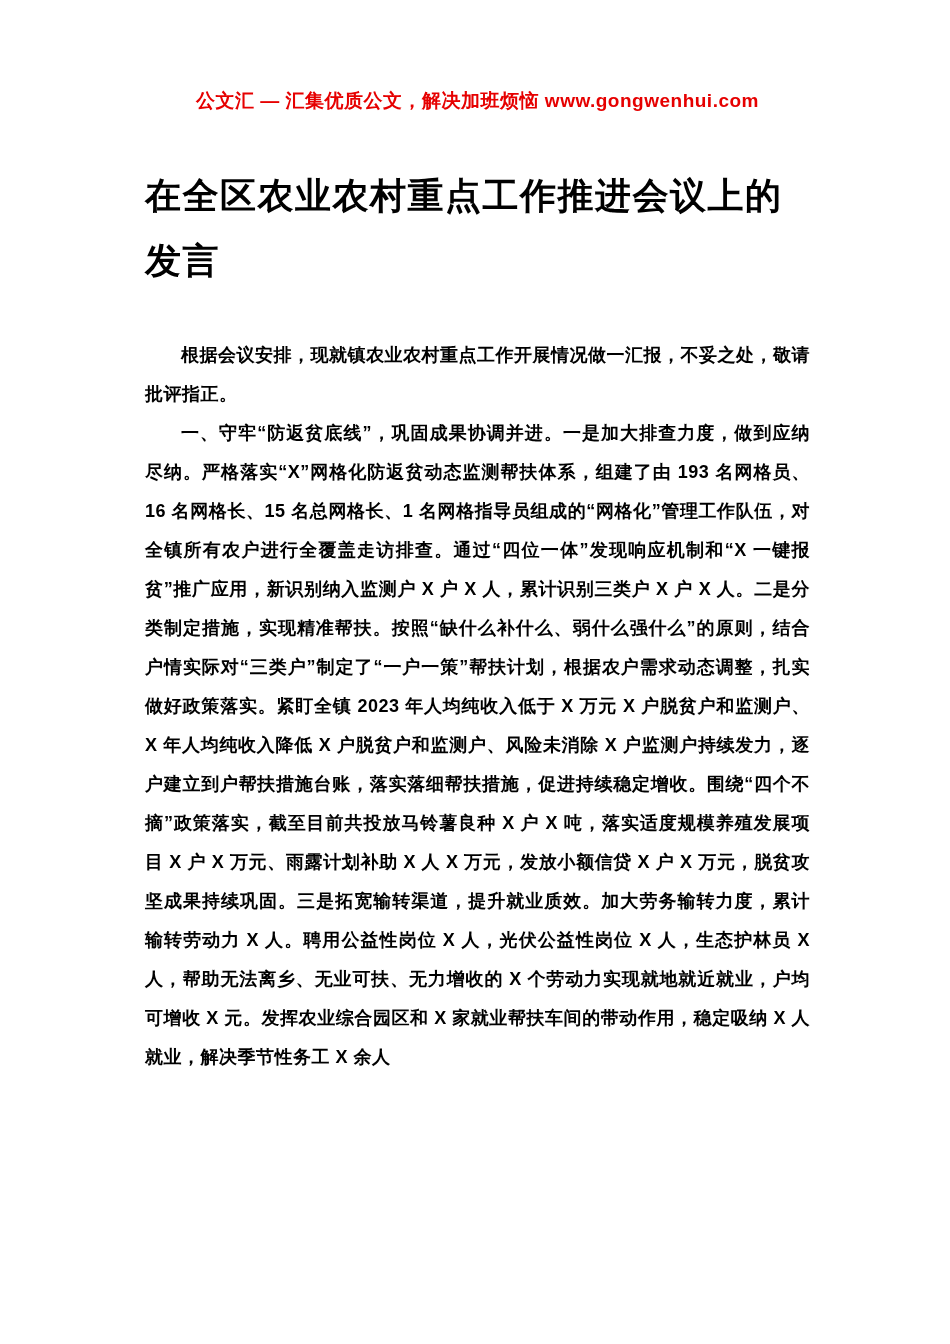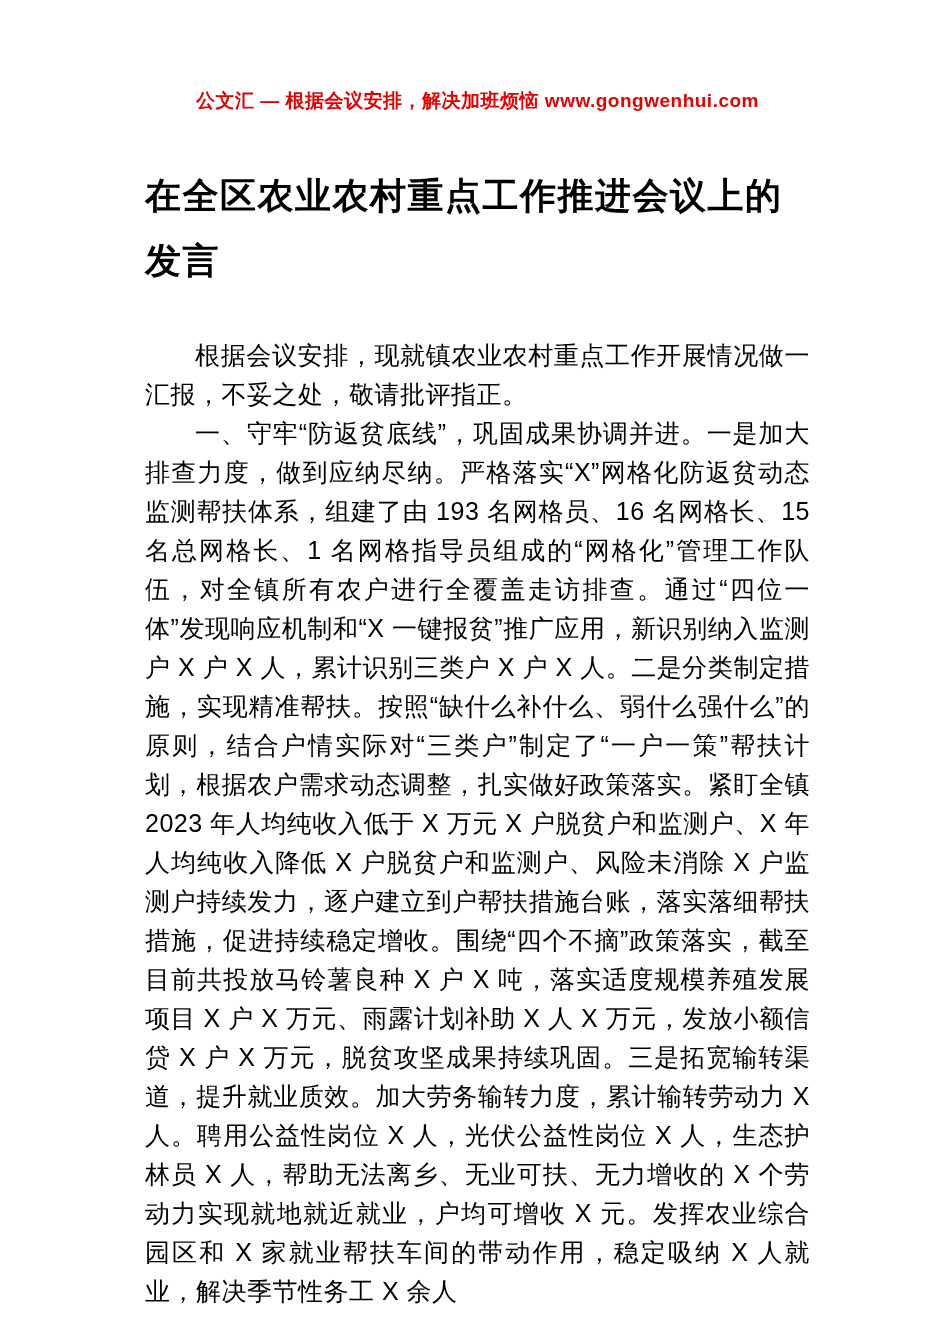--- a/index.html
+++ b/index.html
@@ -32,35 +32,35 @@
   .doc-title {
     margin: 50px 0 42px 0;
     font-size: 36px;
     font-weight: bold;
     line-height: 1.8;
     letter-spacing: 1.5px;
     color: #000000;
   }
   .doc-body p {
     margin: 0;
-    font-size: 25px;
+    font-size: 18px;
     line-height: 39px;
     letter-spacing: 0.5px;
     text-align: justify;
     text-justify: inter-ideograph;
     text-indent: 2em;
     color: #000000;
-    font-weight: 400;
+    font-weight: 700;
   }
 </style>
 </head>
 <body>
 
 <div class="page">
-  <div class="banner">公文汇 — 根据会议安排，解决加班烦恼 www.gongwenhui.com</div>
+  <div class="banner">公文汇 — 汇集优质公文，解决加班烦恼 www.gongwenhui.com</div>
 
   <h1 class="doc-title">在全区农业农村重点工作推进会议上的发言</h1>
 
   <div class="doc-body">
     <p>根据会议安排，现就镇农业农村重点工作开展情况做一汇报，不妥之处，敬请批评指正。</p>
     <p>一、守牢“防返贫底线”，巩固成果协调并进。一是加大排查力度，做到应纳尽纳。严格落实“X”网格化防返贫动态监测帮扶体系，组建了由 193 名网格员、16 名网格长、15 名总网格长、1 名网格指导员组成的“网格化”管理工作队伍，对全镇所有农户进行全覆盖走访排查。通过“四位一体”发现响应机制和“X 一键报贫”推广应用，新识别纳入监测户 X 户 X 人，累计识别三类户 X 户 X 人。二是分类制定措施，实现精准帮扶。按照“缺什么补什么、弱什么强什么”的原则，结合户情实际对“三类户”制定了“一户一策”帮扶计划，根据农户需求动态调整，扎实做好政策落实。紧盯全镇 2023 年人均纯收入低于 X 万元 X 户脱贫户和监测户、X 年人均纯收入降低 X 户脱贫户和监测户、风险未消除 X 户监测户持续发力，逐户建立到户帮扶措施台账，落实落细帮扶措施，促进持续稳定增收。围绕“四个不摘”政策落实，截至目前共投放马铃薯良种 X 户 X 吨，落实适度规模养殖发展项目 X 户 X 万元、雨露计划补助 X 人 X 万元，发放小额信贷 X 户 X 万元，脱贫攻坚成果持续巩固。三是拓宽输转渠道，提升就业质效。加大劳务输转力度，累计输转劳动力 X 人。聘用公益性岗位 X 人，光伏公益性岗位 X 人，生态护林员 X 人，帮助无法离乡、无业可扶、无力增收的 X 个劳动力实现就地就近就业，户均可增收 X 元。发挥农业综合园区和 X 家就业帮扶车间的带动作用，稳定吸纳 X 人就业，解决季节性务工 X 余人</p>
   </div>
 </div>
 
 </body></html>

